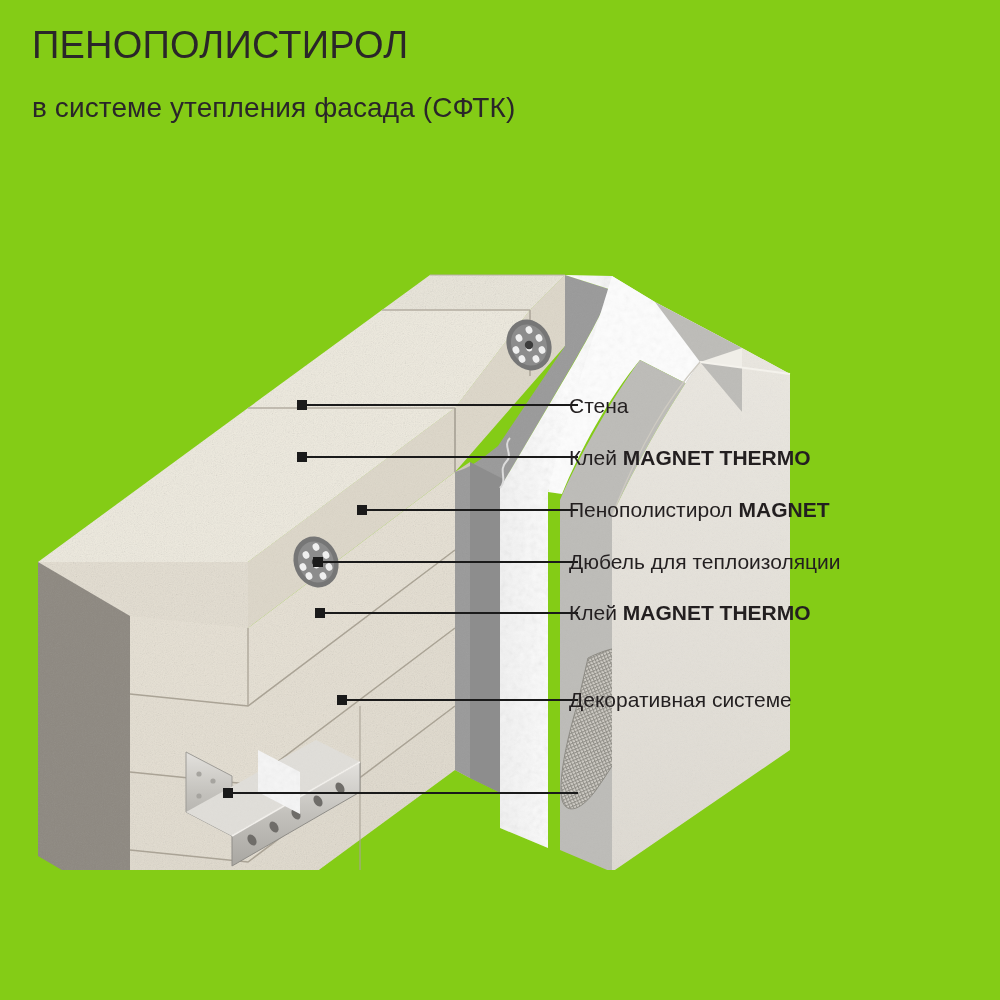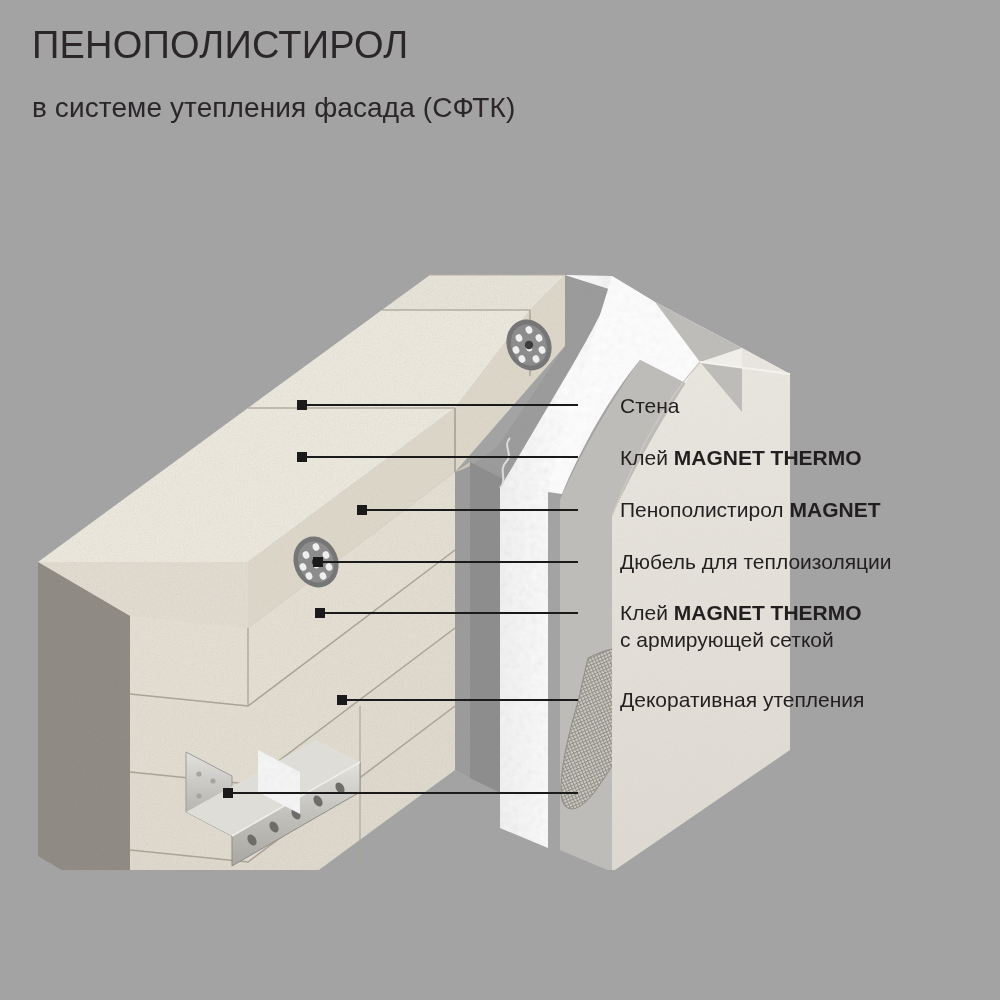--- a/index.html
+++ b/index.html
@@ -1,31 +1,31 @@
 <!DOCTYPE html>
 <html><head>
 <meta charset="utf-8">
 <style>
   html,body{margin:0;padding:0;background:#ffffff;}
   body{width:1000px;height:1000px;overflow:hidden;
        font-family:"Liberation Sans","DejaVu Sans",sans-serif;color:#231f20;}
-  #root{position:relative;width:1000px;height:1000px;background:#a3a3a3;}
+  #root{position:relative;width:1000px;height:1000px;background:#84cc16;}
 
   
   .titles{position:absolute;left:32px;top:22px;}
   .t1{font-size:38px;line-height:46px;font-weight:400;letter-spacing:.2px;color:#2a2629;}
   .t2{font-size:28px;line-height:36px;font-weight:400;letter-spacing:.1px;color:#2a2629;margin-top:22px;}
 
   
   .stage{position:absolute;left:0;top:150px;width:1000px;height:720px;}
   .stage svg{display:block;}
 
   
   .labels{position:absolute;left:0;top:0;width:1000px;height:1000px;}
-  .lbl{position:absolute;left:620px;font-size:21px;line-height:27px;color:#231f20;white-space:nowrap;}
+  .lbl{position:absolute;left:569px;font-size:21px;line-height:27px;color:#231f20;white-space:nowrap;}
   .lbl b{font-weight:700;}
   .lbl .l2{display:block;}
 </style>
 </head>
 <body>
 
 <div id="root">
 
   <div class="titles">
     <div class="t1">ПЕНОПОЛИСТИРОЛ</div>
@@ -302,22 +302,21 @@
     <div class="lbl" style="top:548px">
       <span>Дюбель для теплоизоляции</span>
     </div>
 
     <div class="lbl" style="top:496px">
       <span>Пенополистирол </span><b>MAGNET</b>
     </div>
 
     <div class="lbl" style="top:599px">
       <span>Клей </span><b>MAGNET THERMO</b>
-      <span class="l2">с армирующей сеткой</span>
     </div>
 
     <div class="lbl" style="top:686px">
-      <span>Декоративная утепления</span>
+      <span>Декоративная системе</span>
     </div>
 
 
   </div>
 </div>
 
 </body></html>

